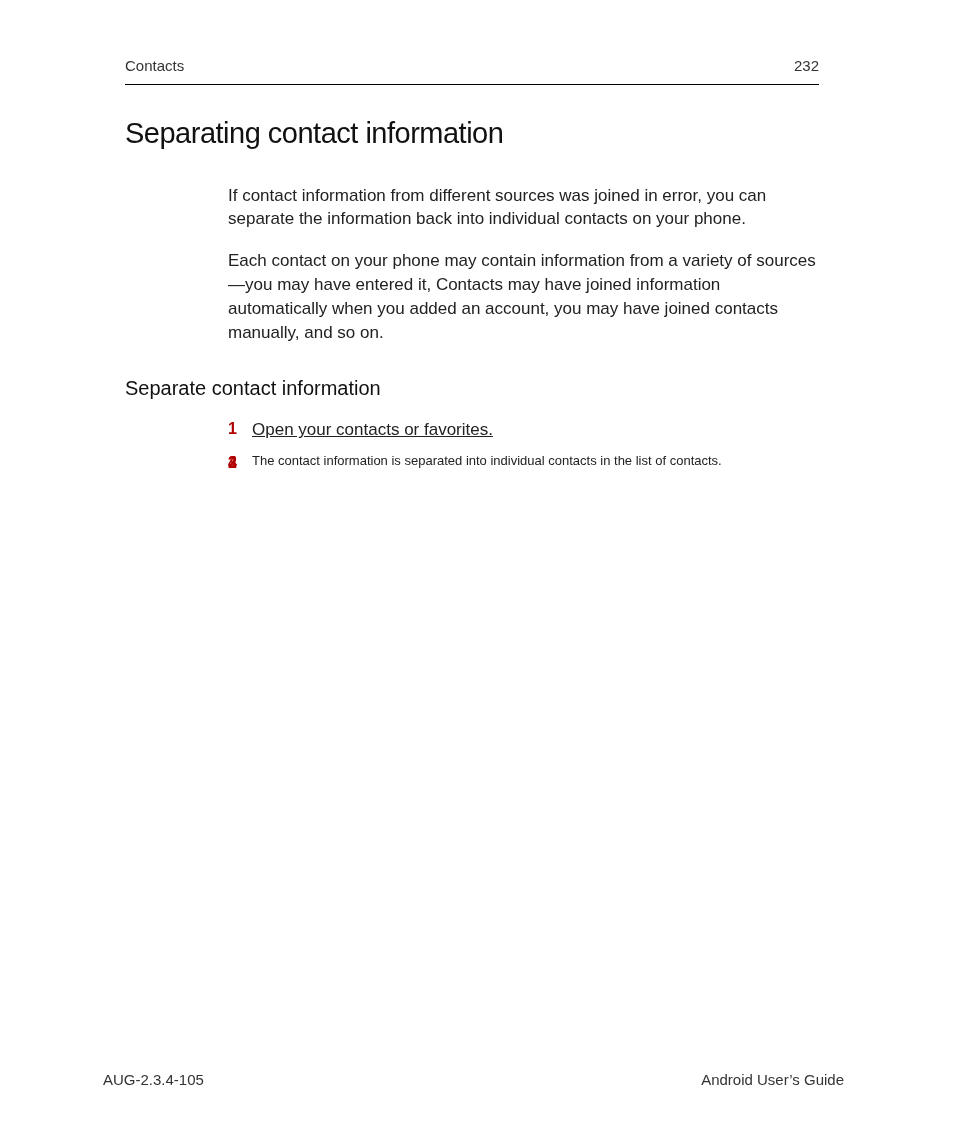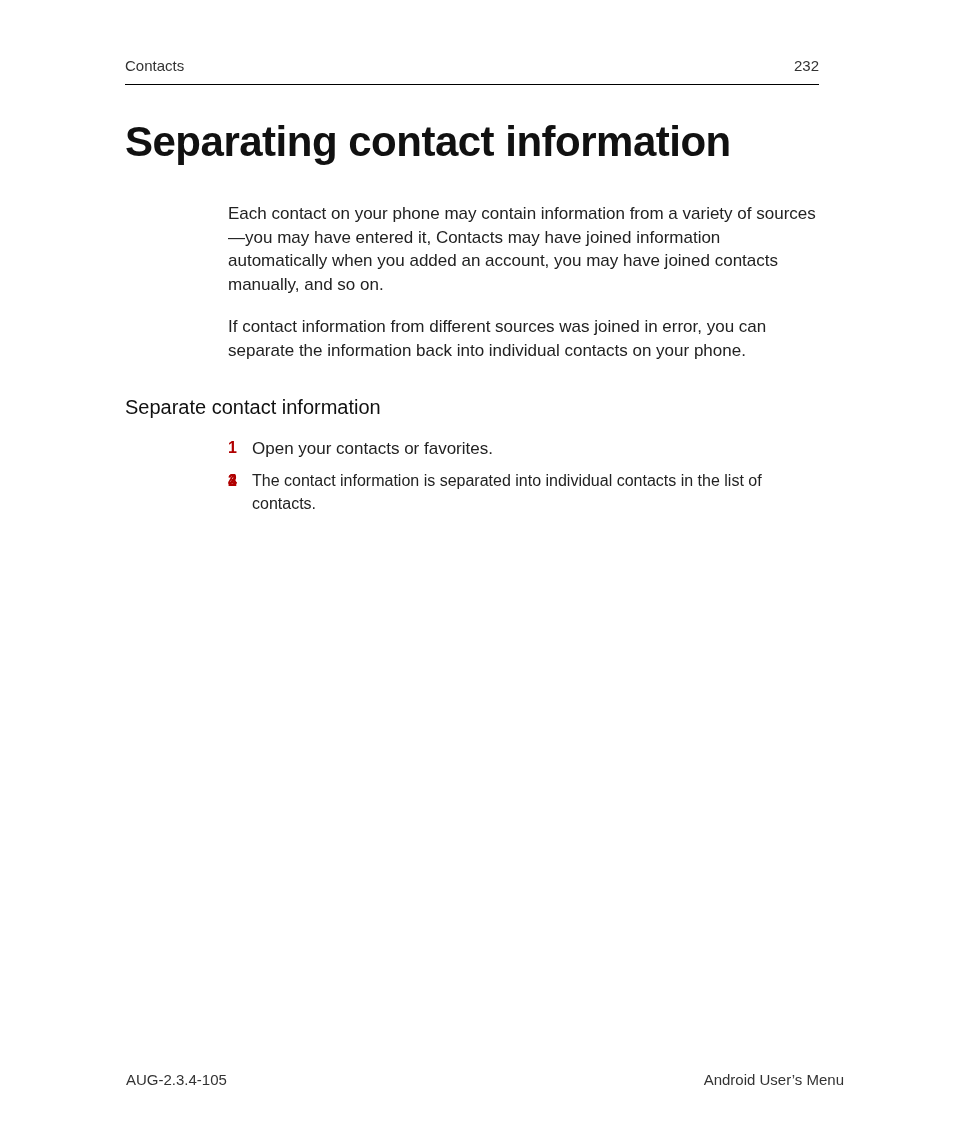--- a/index.html
+++ b/index.html
@@ -25,22 +25,22 @@
     color: #333;
     padding-bottom: 2px;
     margin-bottom: 6px;
   }
   .hr {
     height: 1px;
     background: #000;
     margin-bottom: 28px;
   }
   h1.title {
-    font-size: 42px;
-    font-weight: 700;
+    font-size: 29px;
+    font-weight: 400;
     letter-spacing: -0.5px;
     margin: 0 0 30px 0;
     color: #111;
   }
   .indent-block {
     margin-left: 103px;
   }
   .para {
     font-size: 17px;
     color: #222;
@@ -67,42 +67,43 @@
   ol.steps .num {
     position: absolute;
     left: 0;
     top: 0;
     color: #b00000;
     font-weight: 700;
     font-size: 16px;
   }
   ol.steps .body {
     display: inline;
+    text-decoration: underline;
   }
   .bold {
     font-weight: 700;
   }
   .menu-icon {
     display: inline-block;
     vertical-align: -1px;
     margin: 0 2px;
   }
   .menu-icon svg {
     width: 14px;
     height: 12px;
     display: block;
   }
   .after-list {
     margin-left: 127px;
-    font-size: 16px;
+    font-size: 13px;
     margin-top: 4px;
   }
   .ftr {
     position: absolute;
-    left: 126px;
+    left: 103px;
     right: 95px;
     bottom: 55px;
     display: flex;
     justify-content: space-between;
     font-size: 15px;
     color: #333;
   }
 </style>
 </head>
 <body>
@@ -111,22 +112,22 @@
 
   <div class="hdr">
     <span>Contacts</span>
     <span>232</span>
   </div>
   <div class="hr"></div>
 
   <h1 class="title">Separating contact information</h1>
 
   <div class="indent-block">
+    <div class="para">If contact information from different sources was joined in error, you can separate the information back into individual contacts on your phone.</div>
     <div class="para">Each contact on your phone may contain information from a variety of sources—you may have entered it, Contacts may have joined information automatically when you added an account, you may have joined contacts manually, and so on.</div>
-    <div class="para">If contact information from different sources was joined in error, you can separate the information back into individual contacts on your phone.</div>
   </div>
 
   <h2 class="subhead">Separate contact information</h2>
 
   <ol class="steps">
     <li>
       <span class="num">1</span>
       <span class="body">Open your contacts or favorites.</span>
     </li>
     <li>
@@ -137,16 +138,16 @@
     </li>
     <li>
       <span class="num">4</span>
     </li>
   </ol>
 
   <div class="after-list">The contact information is separated into individual contacts in the list of contacts.</div>
 
   <div class="ftr">
     <span>AUG-2.3.4-105</span>
-    <span>Android User’s Menu</span>
+    <span>Android User’s Guide</span>
   </div>
 
 </div>
 
 </body></html>

